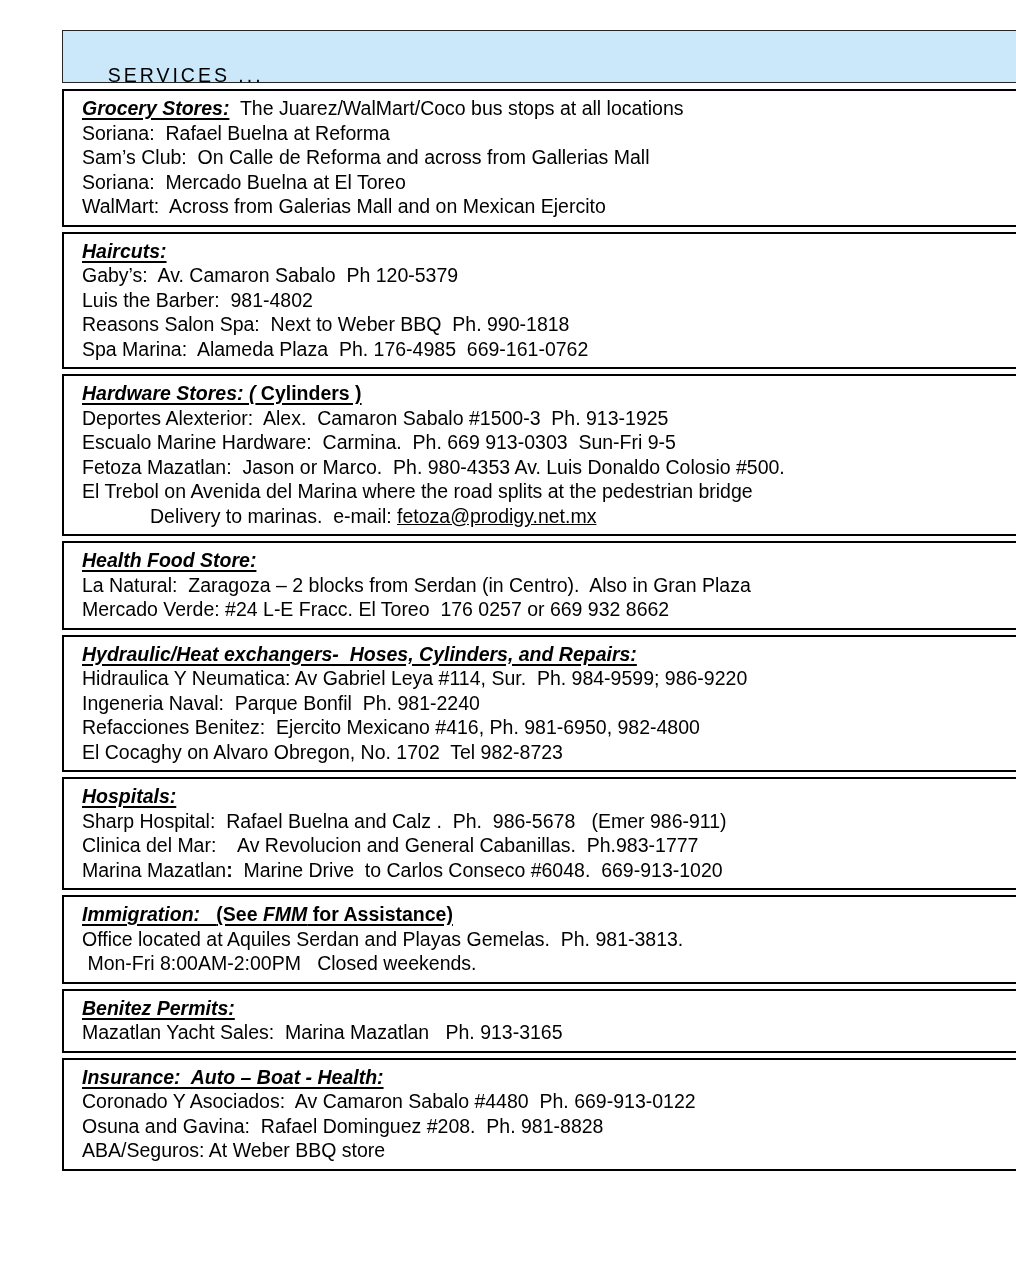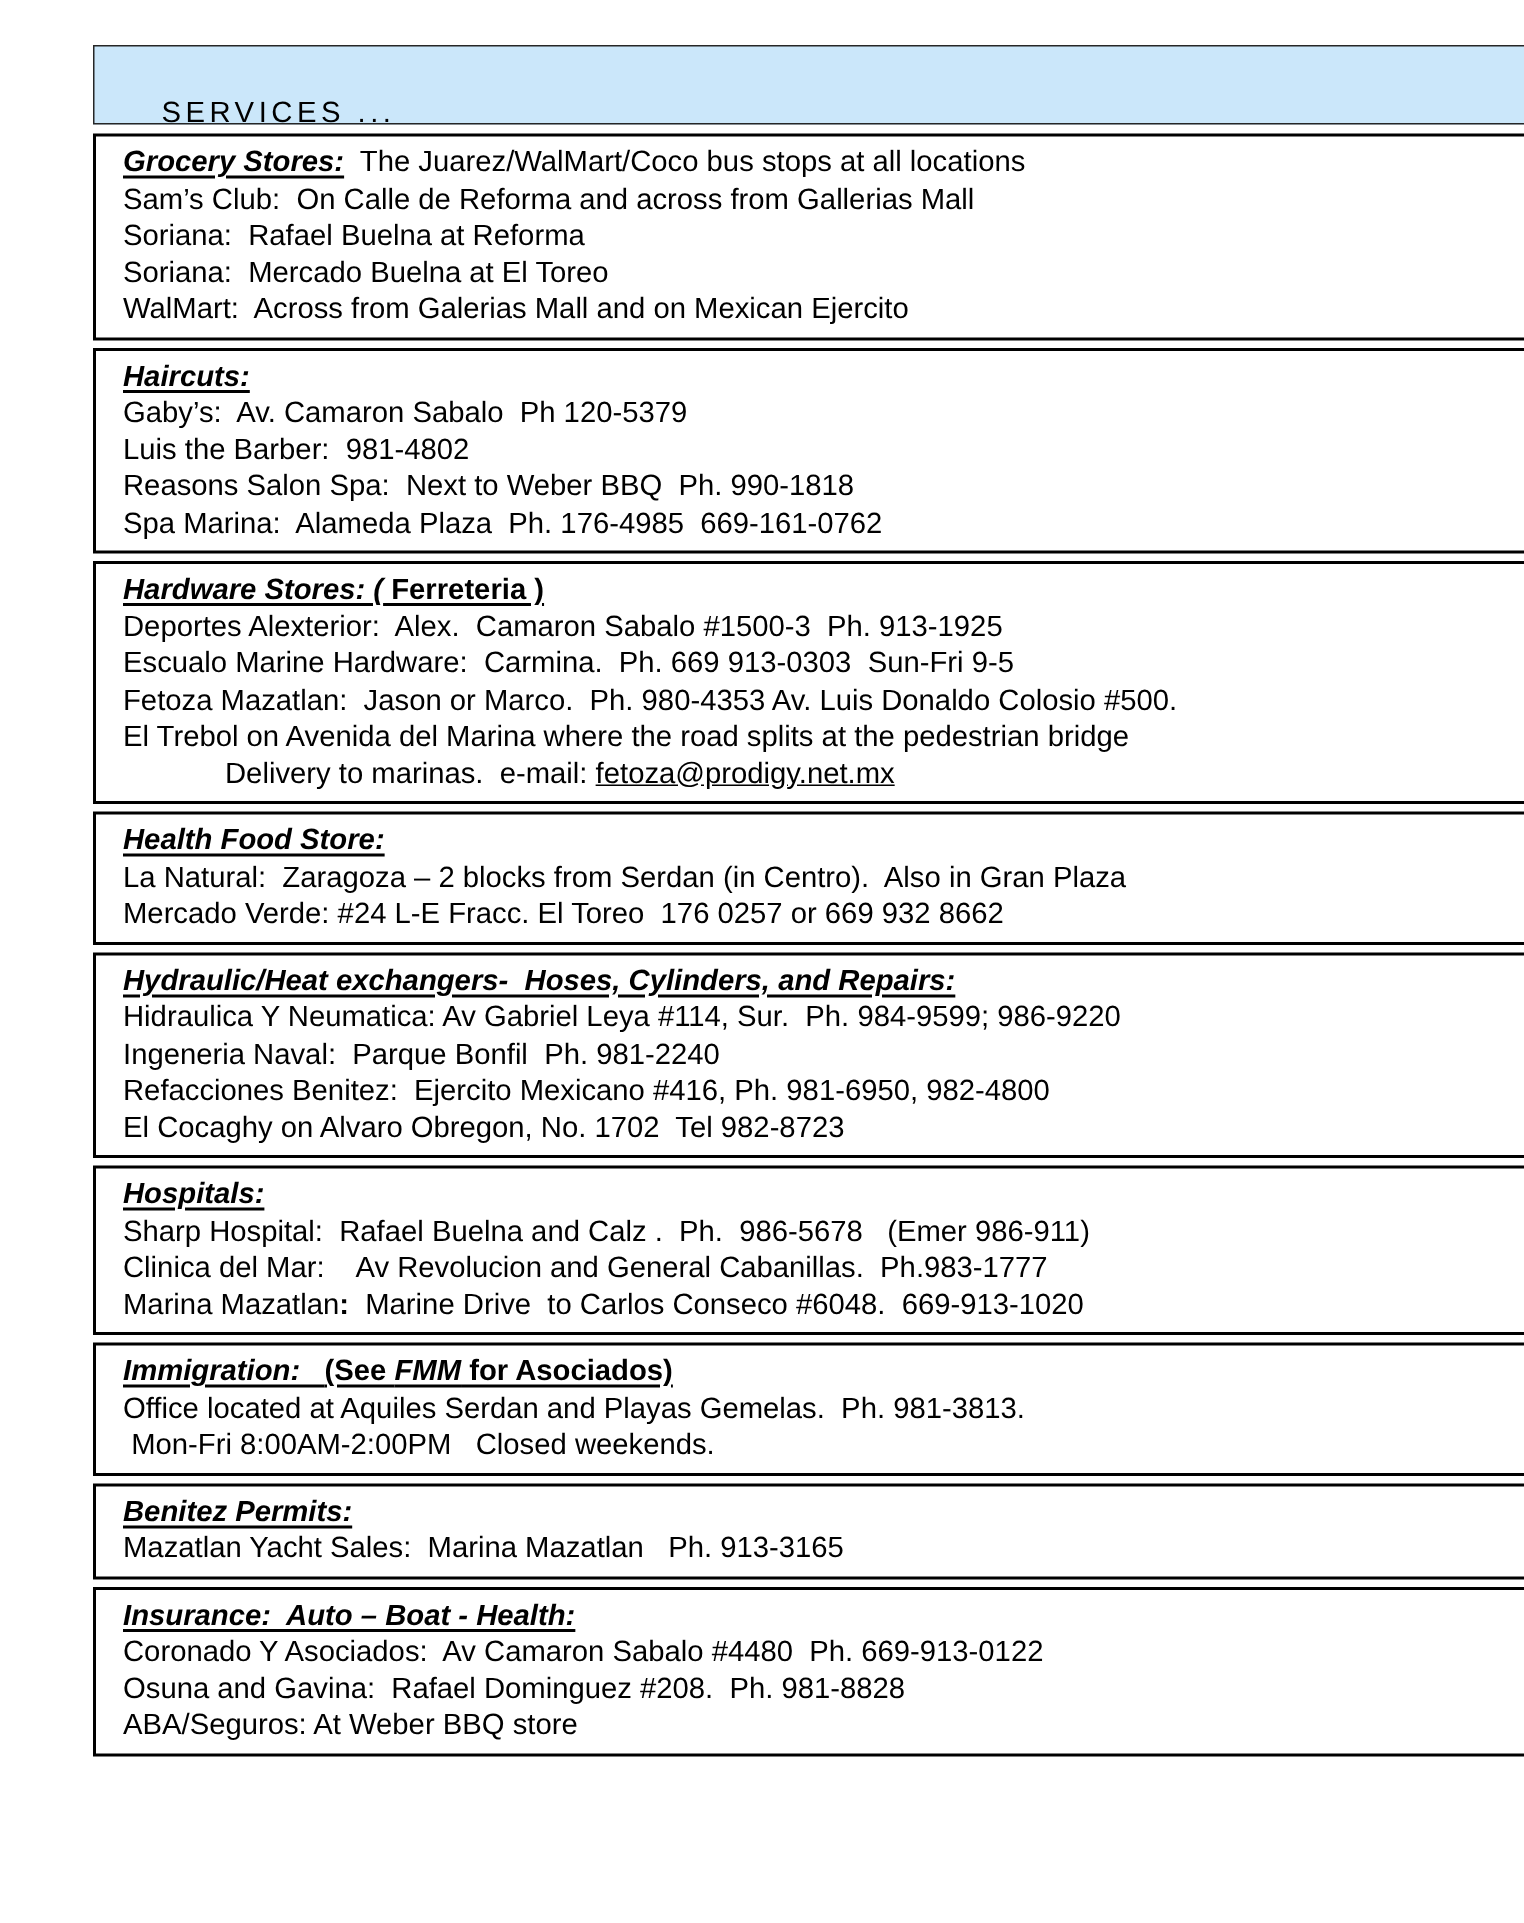--- a/index.html
+++ b/index.html
@@ -68,37 +68,37 @@
 <body>
 
 <div class="doc">
 
   <div class="header-bar">
     <span>SERVICES ...</span>
   </div>
 
   <div class="section">
     <p class="line"><span class="heading-wrap">Grocery Stores:</span><span>  The Juarez/WalMart/Coco bus stops at all locations</span></p>
+    <p class="line">Soriana:  Rafael Buelna at Reforma</p>
     <p class="line">Sam’s Club:  On Calle de Reforma and across from Gallerias Mall</p>
-    <p class="line">Soriana:  Rafael Buelna at Reforma</p>
     <p class="line">Soriana:  Mercado Buelna at El Toreo</p>
     <p class="line">WalMart:  Across from Galerias Mall and on Mexican Ejercito</p>
   </div>
 
   <div class="section">
     <p class="line"><span class="heading-wrap">Haircuts:</span></p>
     <p class="line">Gaby’s:  Av. Camaron Sabalo  Ph 120-5379</p>
     <p class="line">Luis the Barber:  981-4802</p>
     <p class="line">Reasons Salon Spa:  Next to Weber BBQ  Ph. 990-1818</p>
     <p class="line">Spa Marina:  Alameda Plaza  Ph. 176-4985  669-161-0762</p>
   </div>
 
 
   <div class="section">
-    <p class="line"><span class="heading-wrap"><span>Hardware Stores: (</span><span class="upright"> Ferreteria )</span></span></p>
+    <p class="line"><span class="heading-wrap"><span>Hardware Stores: (</span><span class="upright"> Cylinders )</span></span></p>
     <p class="line">Deportes Alexterior:  Alex.  Camaron Sabalo #1500-3  Ph. 913-1925</p>
     <p class="line">Escualo Marine Hardware:  Carmina.  Ph. 669 913-0303  Sun-Fri 9-5</p>
     <p class="line">Fetoza Mazatlan:  Jason or Marco.  Ph. 980-4353 Av. Luis Donaldo Colosio #500.</p>
     <p class="line">El Trebol on Avenida del Marina where the road splits at the pedestrian bridge</p>
     <p class="line indent"><span>Delivery to marinas.  e-mail: </span><span class="underlined">fetoza@prodigy.net.mx</span></p>
   </div>
 
   <div class="section">
     <p class="line"><span class="heading-wrap">Health Food Store:</span></p>
     <p class="line">La Natural:  Zaragoza – 2 blocks from Serdan (in Centro).  Also in Gran Plaza</p>
@@ -114,21 +114,21 @@
   </div>
 
   <div class="section">
     <p class="line"><span class="heading-wrap">Hospitals:</span></p>
     <p class="line">Sharp Hospital:  Rafael Buelna and Calz .  Ph.  986-5678   (Emer 986-911)</p>
     <p class="line">Clinica del Mar:    Av Revolucion and General Cabanillas.  Ph.983-1777</p>
     <p class="line"><span>Marina Mazatlan</span><span class="bold">:</span><span>  Marine Drive  to Carlos Conseco #6048.  669-913-1020</span></p>
   </div>
 
   <div class="section">
-    <p class="line"><span class="heading-wrap"><span>Immigration:   </span><span class="upright">(See </span><span>FMM</span><span class="upright"> for Asociados)</span></span></p>
+    <p class="line"><span class="heading-wrap"><span>Immigration:   </span><span class="upright">(See </span><span>FMM</span><span class="upright"> for Assistance)</span></span></p>
     <p class="line">Office located at Aquiles Serdan and Playas Gemelas.  Ph. 981-3813.</p>
     <p class="line"> Mon-Fri 8:00AM-2:00PM   Closed weekends.</p>
   </div>
 
   <div class="section">
     <p class="line"><span class="heading-wrap">Benitez Permits:</span></p>
     <p class="line">Mazatlan Yacht Sales:  Marina Mazatlan   Ph. 913-3165</p>
   </div>
 
   <div class="section">

